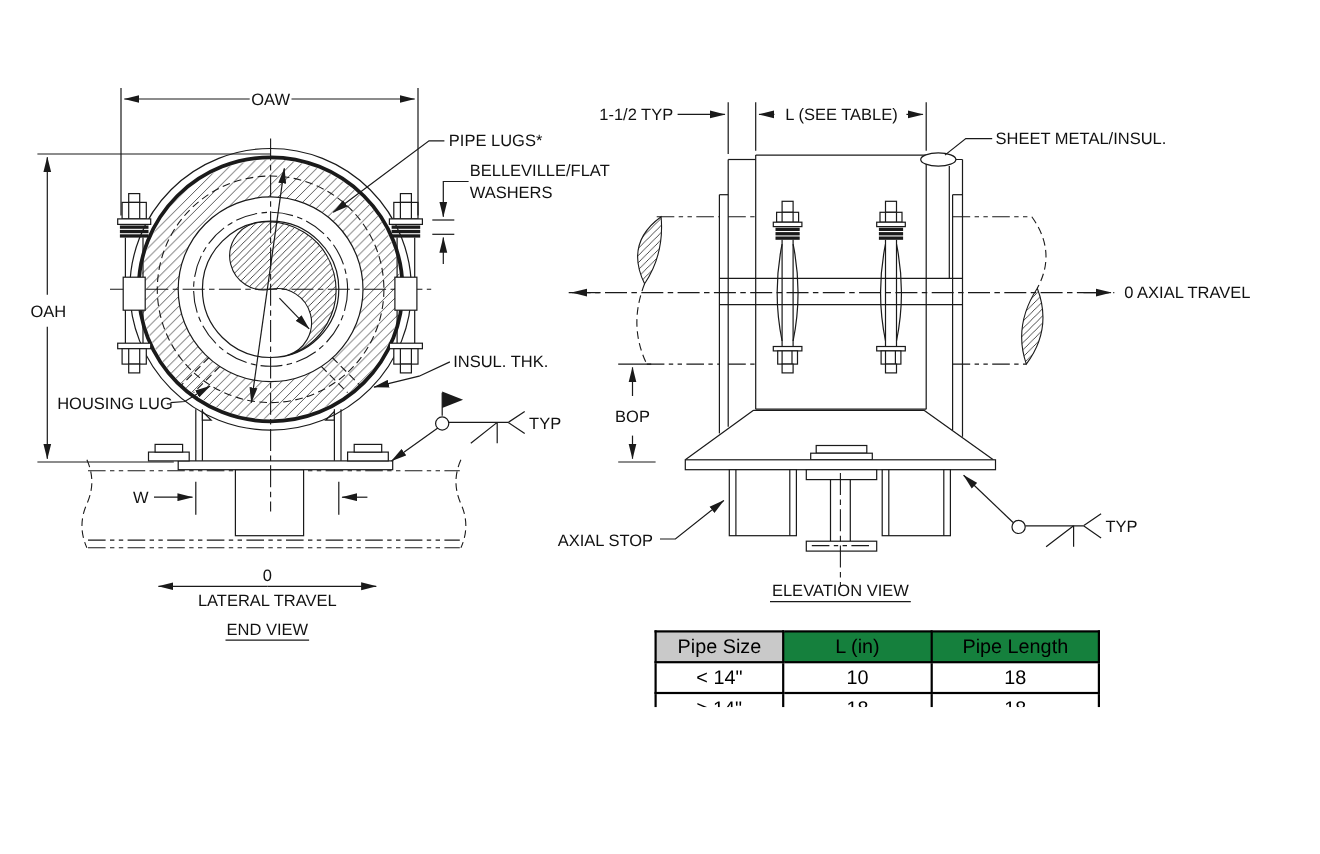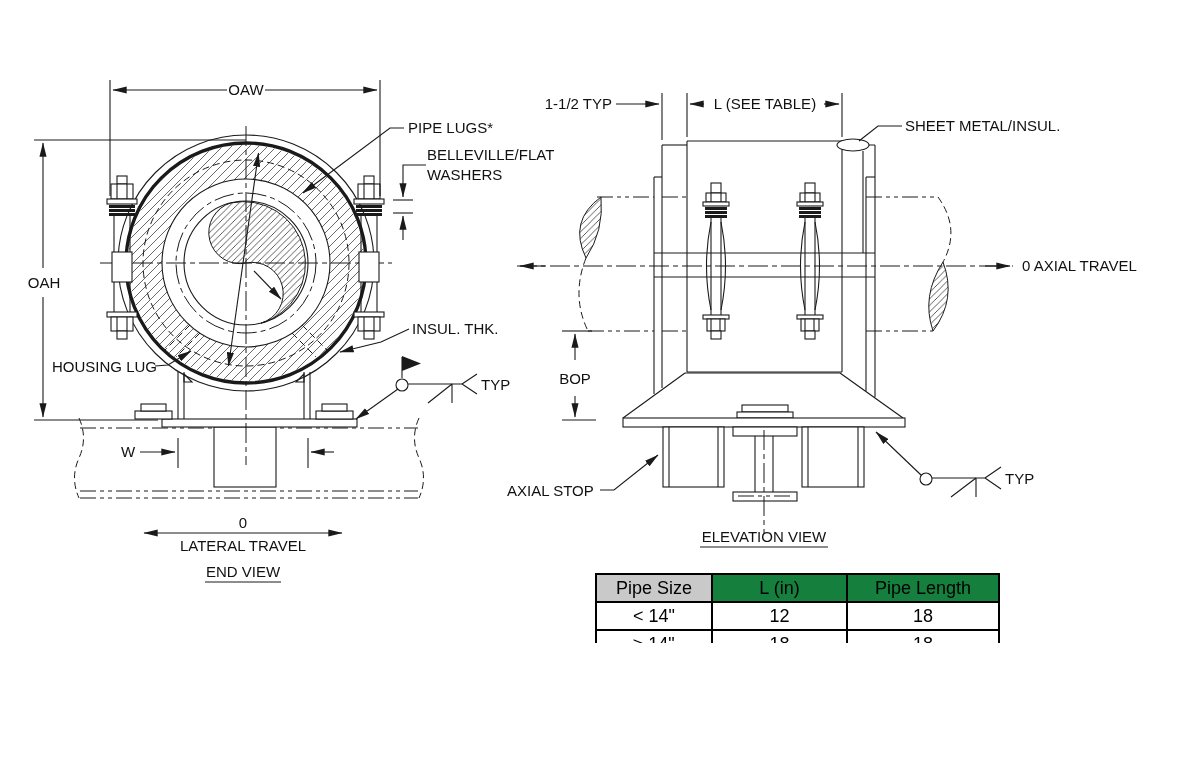--- a/index.html
+++ b/index.html
@@ -314,21 +314,21 @@
         <col style="width:152px">
       </colgroup>
   <tbody>
         <tr>
     <th class="c1">Pipe Size</th>
     <th class="c23">L (in)</th>
     <th class="c23">Pipe Length</th>
   </tr>
   <tr>
     <td>&lt; 14"</td>
-    <td>12</td>
+    <td>10</td>
     <td>18</td>
   </tr>
   <tr>
     <td>≥ 14"</td>
     <td>18</td>
     <td>18</td>
   </tr>
 </tbody>
     </table>
 

